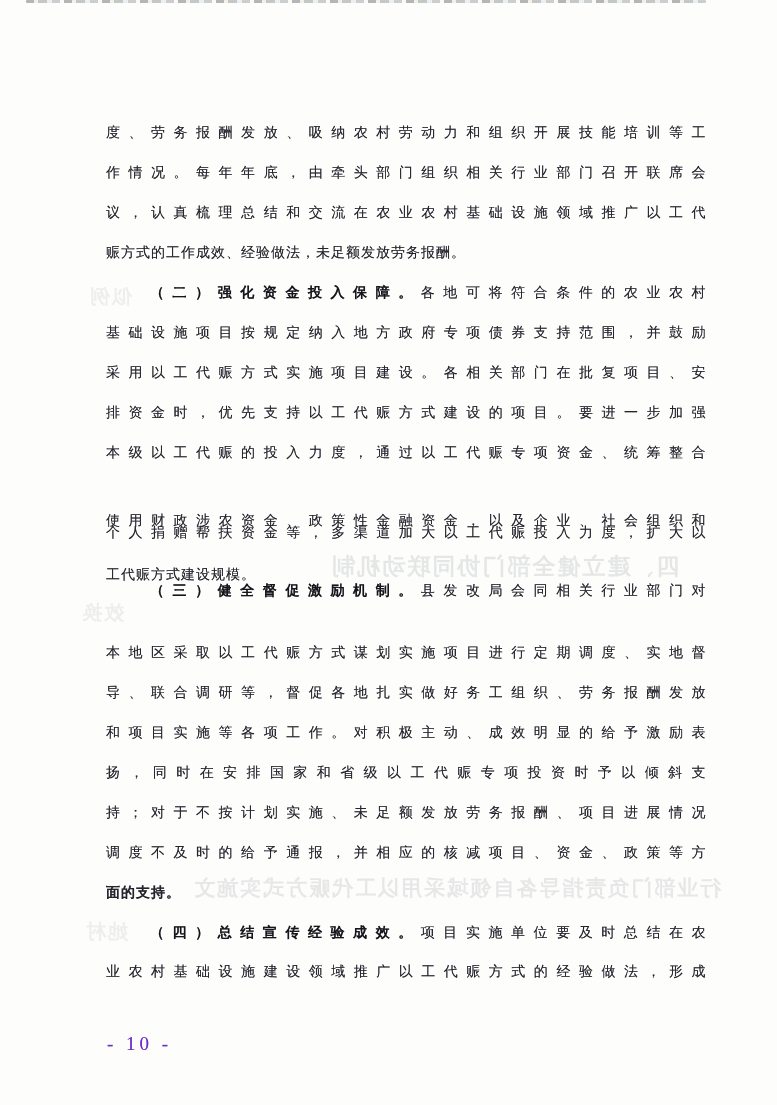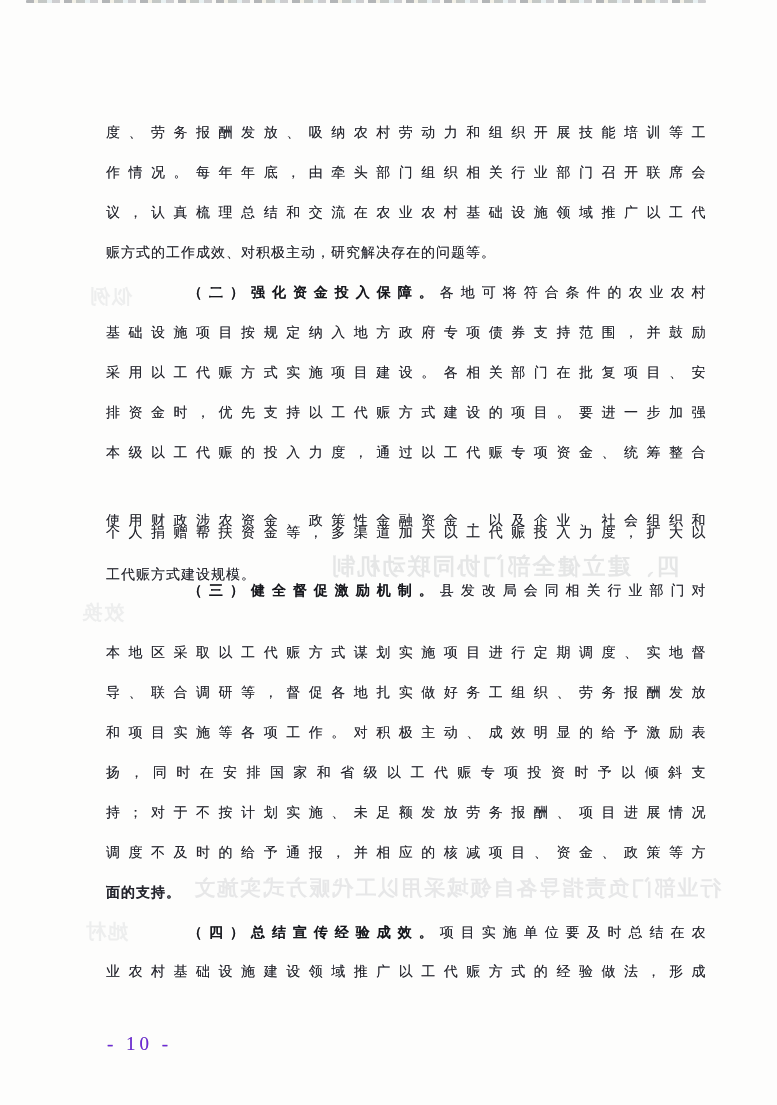--- a/index.html
+++ b/index.html
@@ -31,21 +31,20 @@
     text-align:justify;text-align-last:justify;
     white-space:nowrap;
     text-shadow:0 0 .5px rgba(20,20,30,.45);
   }
   .line.indent{left:150px;width:556px;}
   .line.short{text-align-last:left;width:auto;letter-spacing:1px;}
   .lead{
     font-weight:700;
     font-family:"Liberation Sans", sans-serif;
     color:#15161b;
-    margin-left:38px;
   }
   
   .bleed{
     position:absolute;
     color:#6d737b;
     transform:scaleX(-1);
     transform-origin:center;
     white-space:nowrap;
     letter-spacing:2px;
     filter:blur(.6px);
@@ -61,21 +60,21 @@
 </style>
 </head>
 <body>
 
 <div class="page">
   <div class="scan-edge"></div>
   <div>
       <div class="line" style="top: 118px;">度、劳务报酬发放、吸纳农村劳动力和组织开展技能培训等工</div>
       <div class="line" style="top: 158px;">作情况。每年年底，由牵头部门组织相关行业部门召开联席会</div>
       <div class="line" style="top: 198px;">议，认真梳理总结和交流在农业农村基础设施领域推广以工代</div>
-      <div class="line short" style="top: 238px;">赈方式的工作成效、对积极主动，研究解决存在的问题等。</div>
+      <div class="line short" style="top: 238px;">赈方式的工作成效、经验做法，未足额发放劳务报酬。</div>
       <div class="line indent" style="top: 278px;"><span class="lead">（二）强化资金投入保障。</span><span>各地可将符合条件的农业农村</span></div>
       <div class="line" style="top: 318px;">基础设施项目按规定纳入地方政府专项债券支持范围，并鼓励</div>
       <div class="line" style="top: 358px;">采用以工代赈方式实施项目建设。各相关部门在批复项目、安</div>
       <div class="line" style="top: 398px;">排资金时，优先支持以工代赈方式建设的项目。要进一步加强</div>
       <div class="line" style="top: 438px;">本级以工代赈的投入力度，通过以工代赈专项资金、统筹整合</div>
       <div class="line" style="top: 478px; margin-top: 28px;">使用财政涉农资金、政策性金融资金，以及企业、社会组织和</div>
       <div class="line" style="top: 518px;">个人捐赠帮扶资金等，多渠道加大以工代赈投入力度，扩大以</div>
       <div class="line short" style="top: 560px;">工代赈方式建设规模。</div>
       <div class="line indent" style="top: 576px;"><span class="lead">（三）健全督促激励机制。</span><span>县发改局会同相关行业部门对</span></div>
       <div class="line" style="top: 638px;">本地区采取以工代赈方式谋划实施项目进行定期调度、实地督</div>

